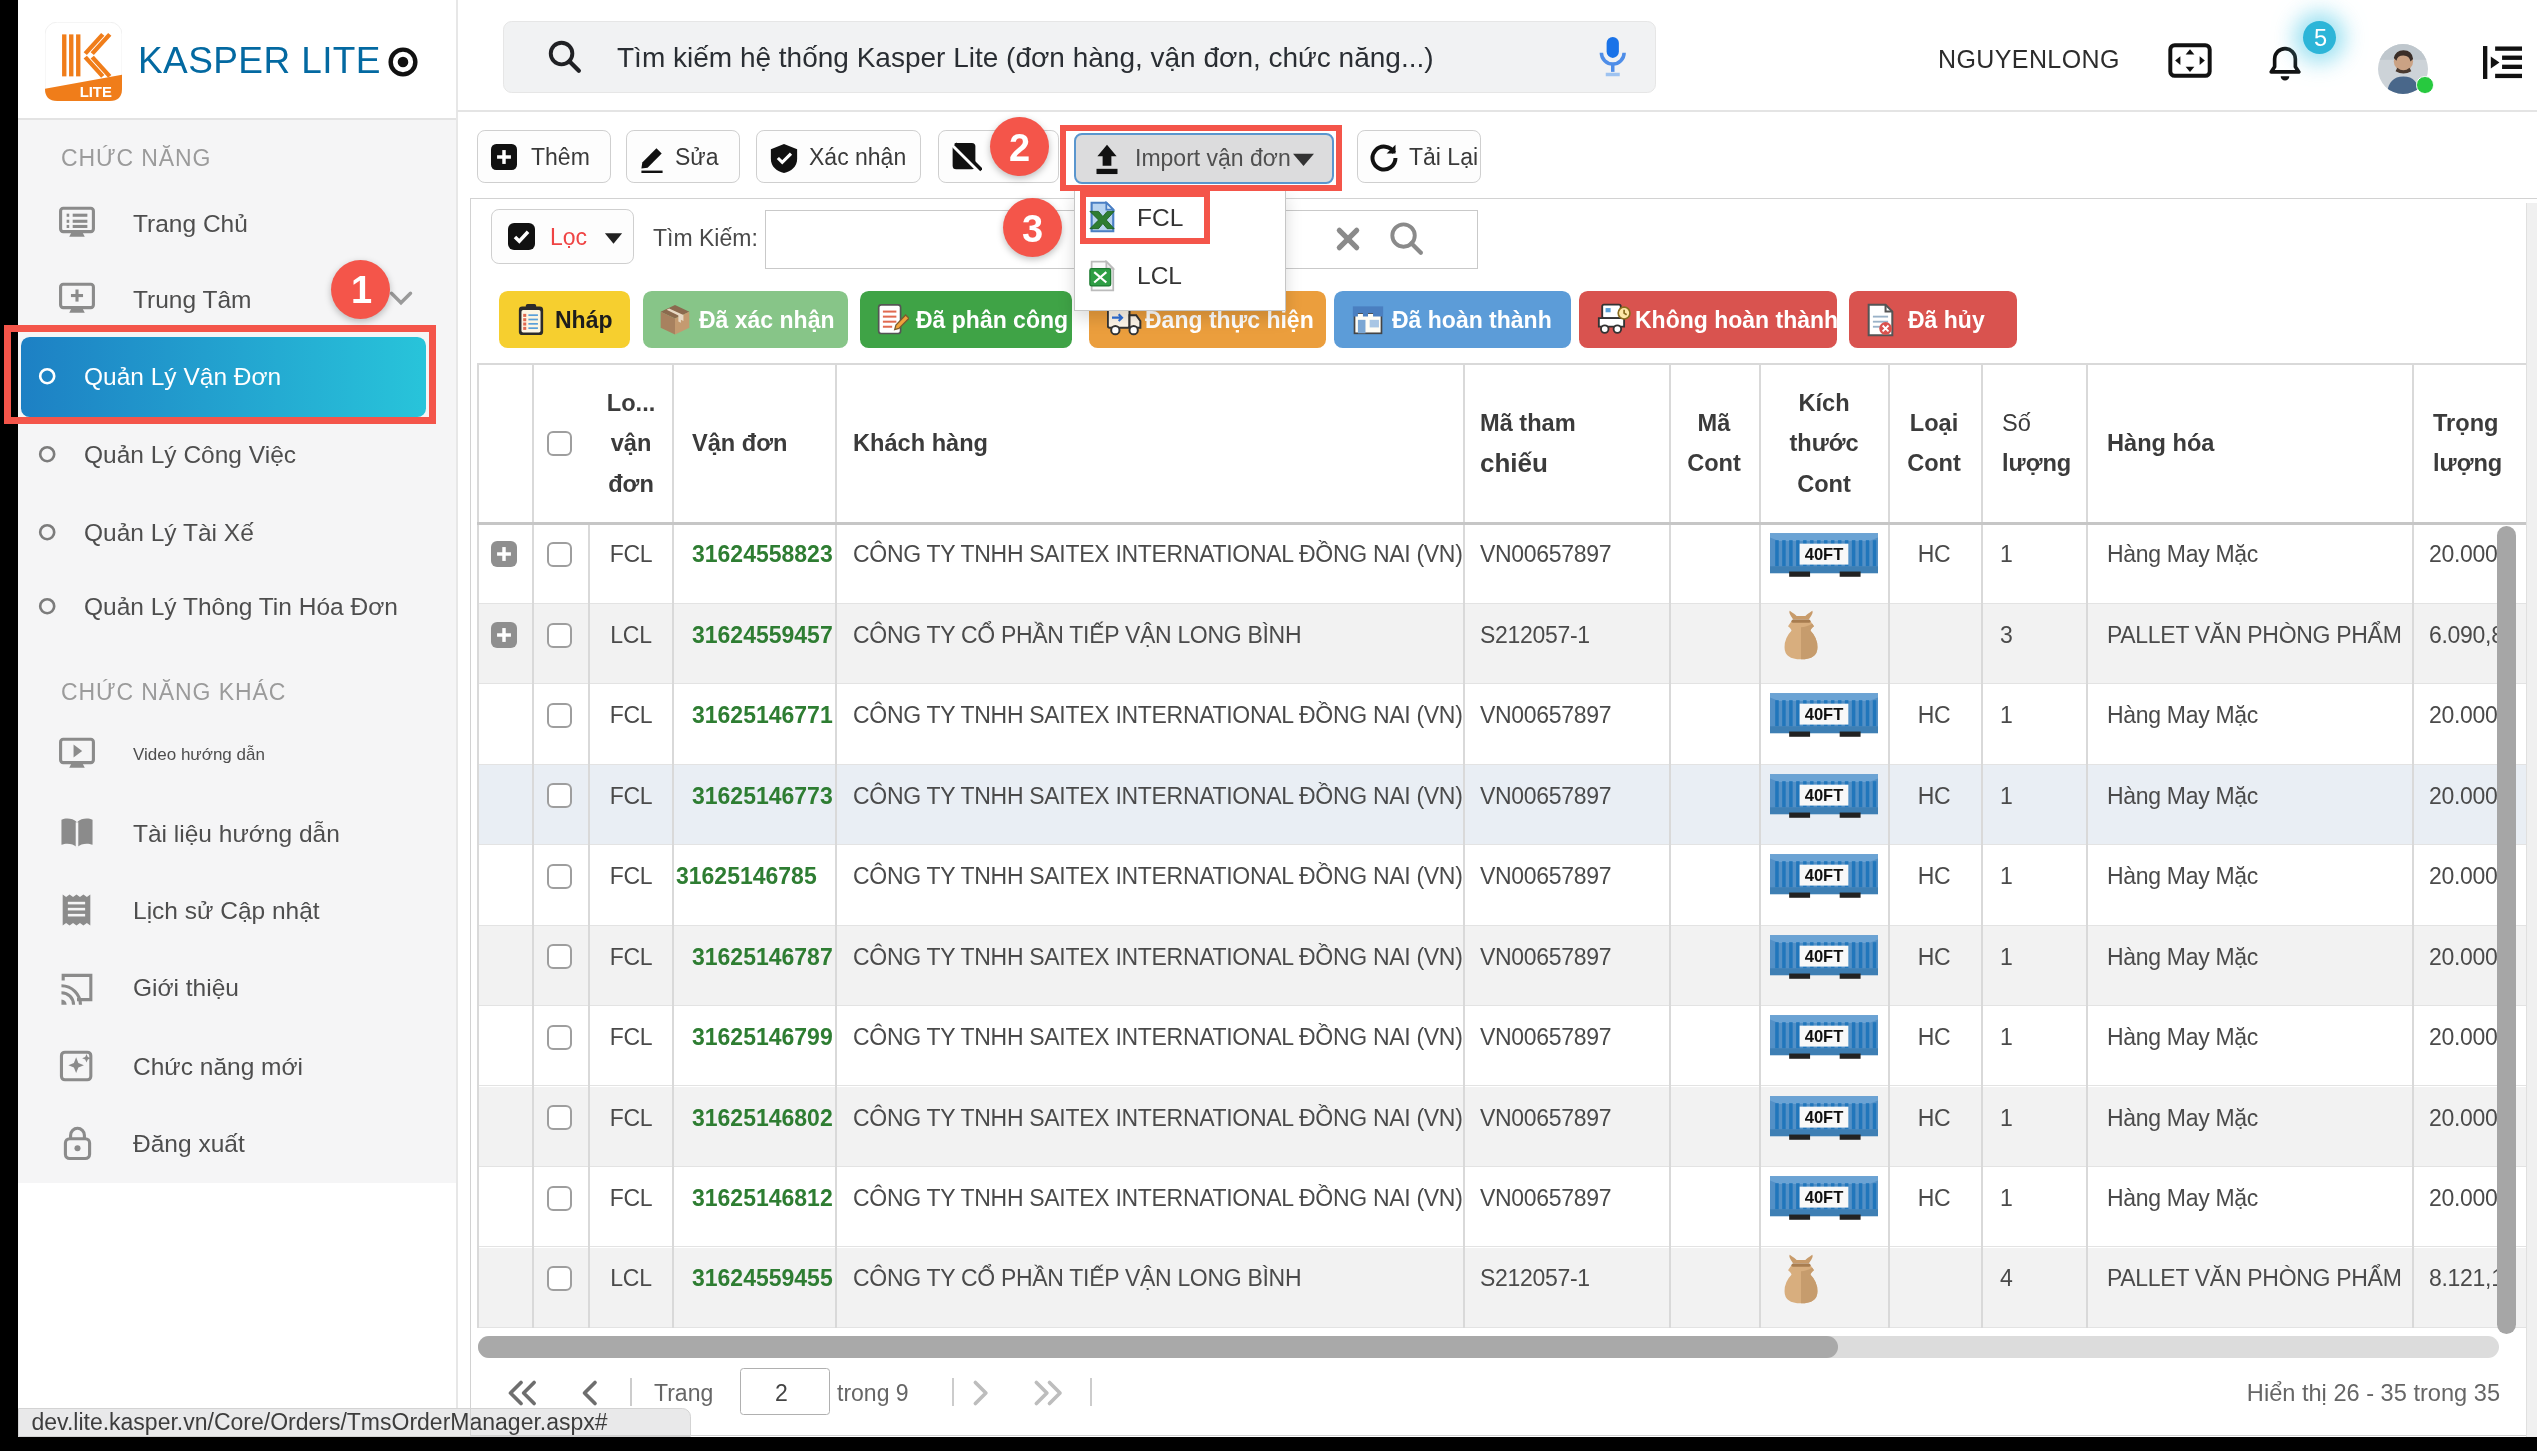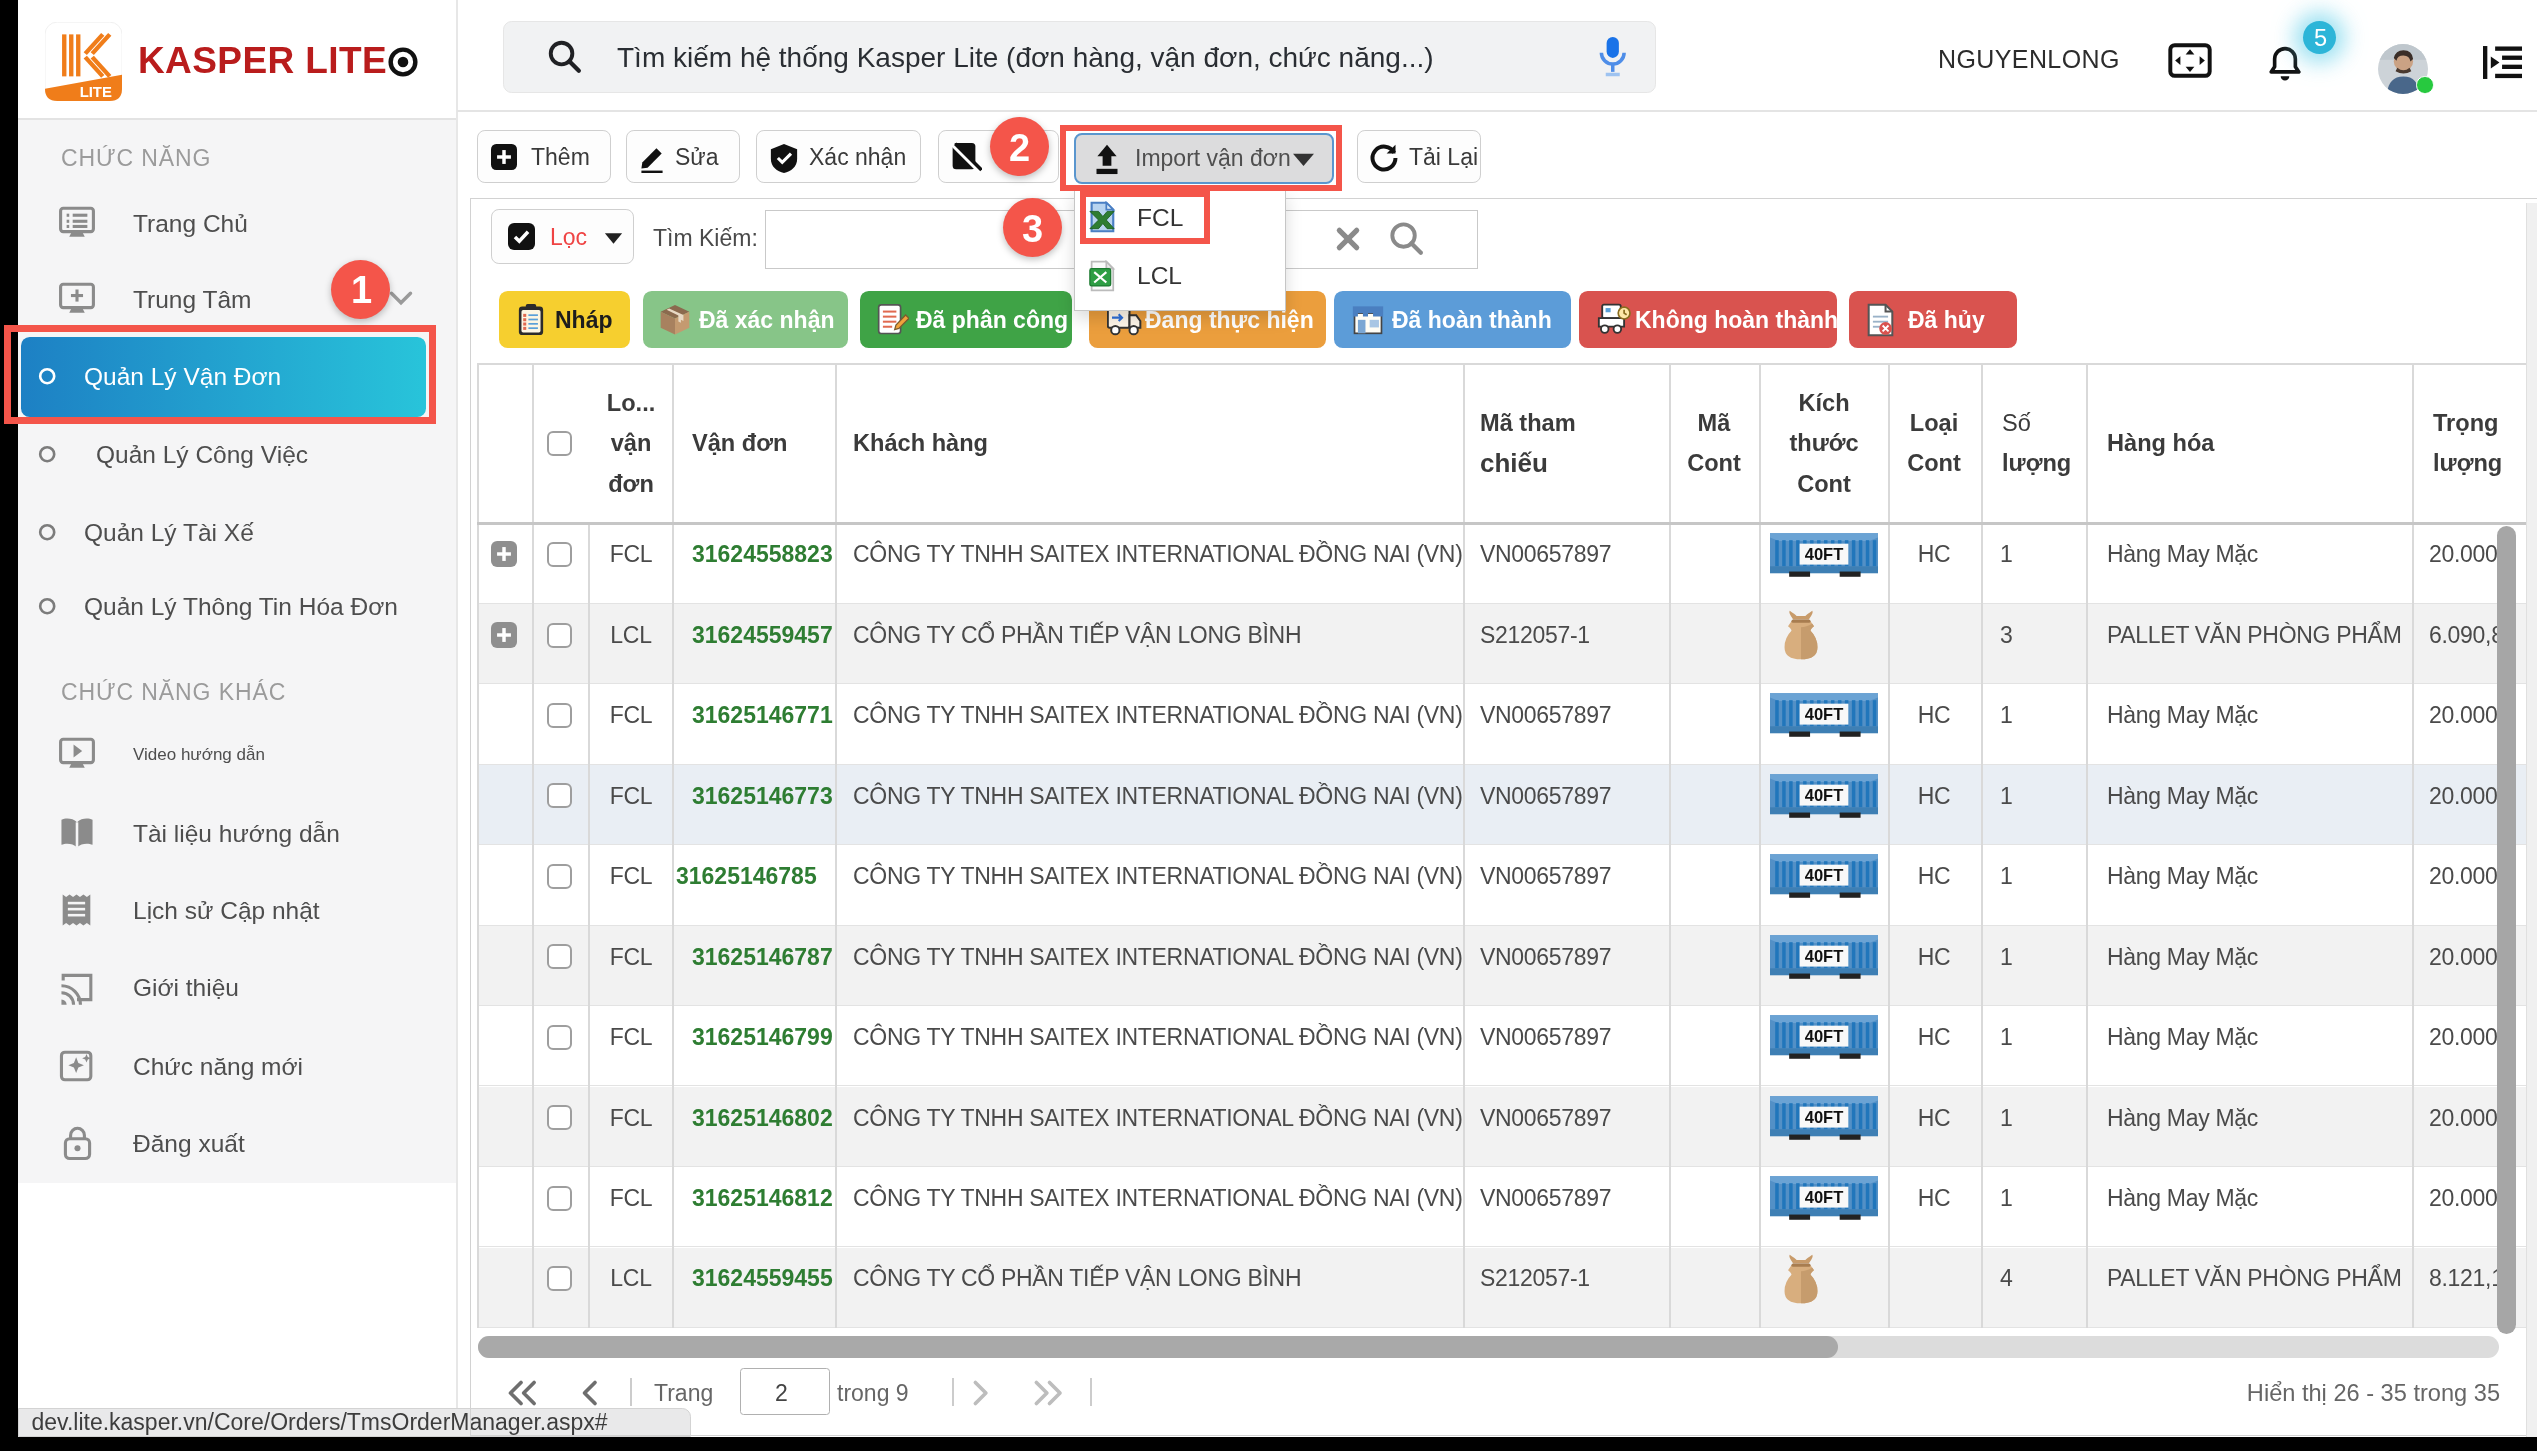--- a/index.html
+++ b/index.html
@@ -26,21 +26,21 @@
         <line x1="30" y1="14" x2="30" y2="62"></line>
         <line x1="38" y1="14" x2="38" y2="62"></line>
 <line x1="66" y1="14" x2="46" y2="36"></line>
         <line x1="74" y1="14" x2="54" y2="36"></line>
 <line x1="46" y1="40" x2="66" y2="62"></line>
         <line x1="54" y1="40" x2="74" y2="62"></line>
 </g>
 <path d="M0 76 L88 60 L88 76 Q88 90 74 90 L14 90 Q0 90 0 76 Z" fill="#f07d1a"></path>
 <text x="58" y="86" font-size="17" font-weight="bold" fill="#fff" text-anchor="middle" font-family="Liberation Sans">LITE</text>
 </svg>
-<div class="tx" style="left:138px;top:61px;font-size:37px;font-weight:bold;color:#b91c1c;letter-spacing:0.4px">KASPER LITE</div>
+<div class="tx" style="left:138px;top:61px;font-size:37px;font-weight:normal;color:#0369a1;letter-spacing:0.4px">KASPER LITE</div>
 <svg class="a" style="left:388px;top:47px" width="30" height="30" viewBox="0 0 34 34">
       <circle cx="17" cy="17" r="14" fill="none" stroke="#111" stroke-width="5"></circle>
       <circle cx="17" cy="17" r="6" fill="#111"></circle>
     </svg>
 <div class="tx" style="left:61px;top:158px;font-size:23px;color:#9b9b9b;letter-spacing:0.9px">CHỨC NĂNG</div>
 <svg class="a" style="left:58px;top:204px" width="38" height="38" viewBox="0 0 44 44">
       <g fill="none" stroke="#8b8b8b" stroke-width="3.6">
         <rect x="3" y="5" width="38" height="27" rx="3"></rect>
         <line x1="10" y1="13" x2="13" y2="13"></line>
         <line x1="17" y1="13" x2="34" y2="13"></line>
@@ -65,21 +65,21 @@
       <path d="M4 5 L15 16 L26 5" fill="none" stroke="#9a9a9a" stroke-width="4" stroke-linecap="round"></path>
     </svg>
 <div class="a" style="left:21px;top:337px;width:405px;height:80px;border-radius:8.7px;background:linear-gradient(90deg,#1d80c4,#28c4da)"></div>
 <svg class="a" style="left:38px;top:367px" width="18.4" height="18.4" viewBox="0 0 21 21">
       <circle cx="10.5" cy="10.5" r="8" fill="none" stroke="#fff" stroke-width="3"></circle>
     </svg>
 <div class="tx" style="left:84px;top:377px;font-size:24.5px;color:#fff">Quản Lý Vận Đơn</div>
 <svg class="a" style="left:38px;top:445px" width="18.4" height="18.4" viewBox="0 0 21 21">
       <circle cx="10.5" cy="10.5" r="8" fill="none" stroke="#7c7c7c" stroke-width="3"></circle>
     </svg>
-<div class="tx" style="left:96px;top:455px;font-size:24.5px;color:#4e4e4e">Quản Lý Công Việc</div>
+<div class="tx" style="left:84px;top:455px;font-size:24.5px;color:#4e4e4e">Quản Lý Công Việc</div>
 <svg class="a" style="left:38px;top:523px" width="18.4" height="18.4" viewBox="0 0 21 21">
       <circle cx="10.5" cy="10.5" r="8" fill="none" stroke="#7c7c7c" stroke-width="3"></circle>
     </svg>
 <div class="tx" style="left:84px;top:533px;font-size:24.5px;color:#4e4e4e">Quản Lý Tài Xế</div>
 <svg class="a" style="left:38px;top:597px" width="18.4" height="18.4" viewBox="0 0 21 21">
       <circle cx="10.5" cy="10.5" r="8" fill="none" stroke="#7c7c7c" stroke-width="3"></circle>
     </svg>
 <div class="tx" style="left:84px;top:607px;font-size:24.5px;color:#4e4e4e">Quản Lý Thông Tin Hóa Đơn</div>
 <div class="tx" style="left:61px;top:692px;font-size:23px;color:#9b9b9b;letter-spacing:0.9px">CHỨC NĂNG KHÁC</div>
 <svg class="a" style="left:58px;top:735px" width="38" height="38" viewBox="0 0 44 44">

